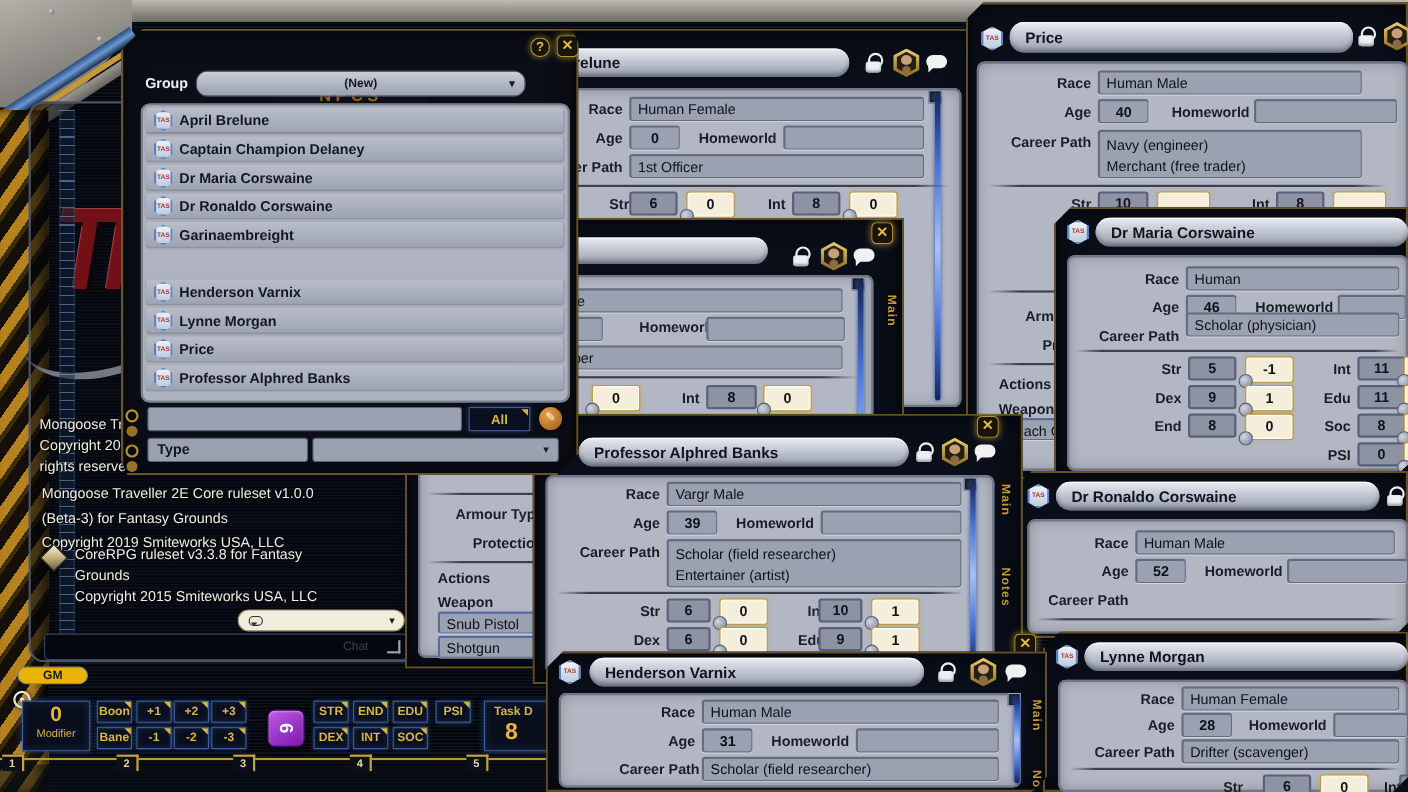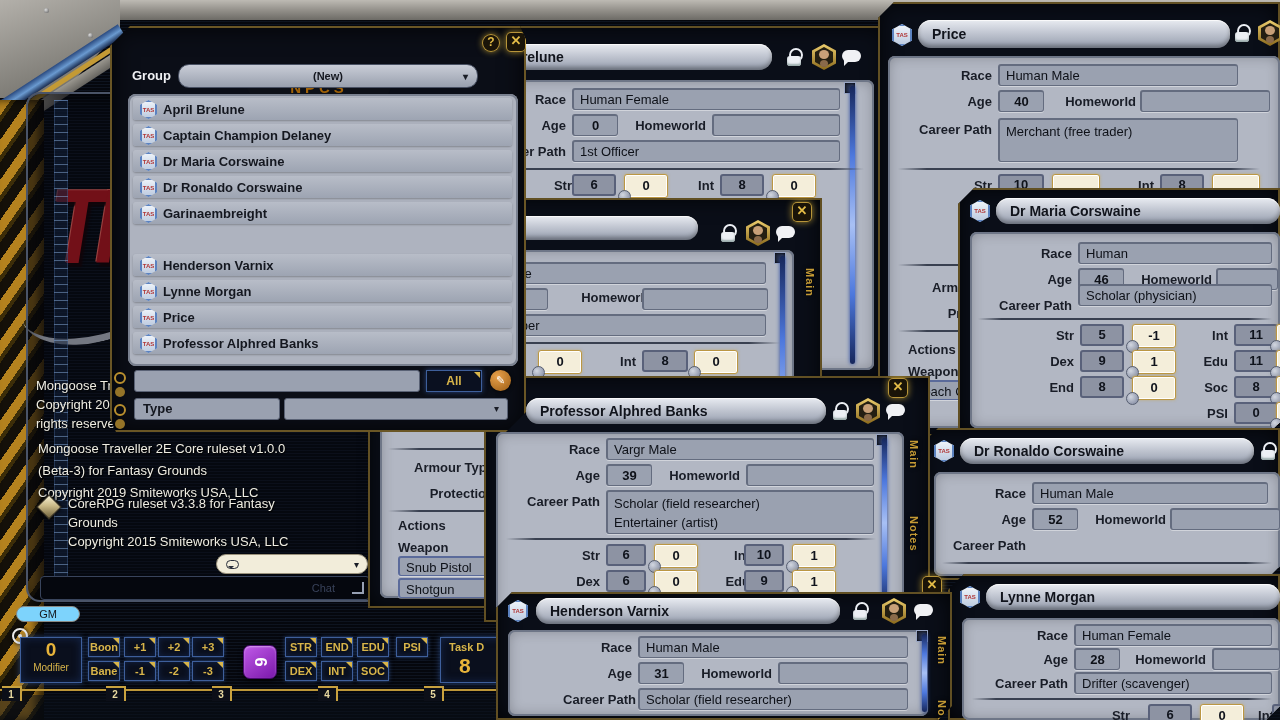--- a/index.html
+++ b/index.html
@@ -68,21 +68,21 @@
   .ruler{position:absolute;left:26px;top:6px;width:14px;height:496px;background:rgba(18,32,58,.55);box-shadow:inset 0 0 0 1px rgba(90,130,190,.3);background-image:repeating-linear-gradient(180deg,rgba(150,190,240,.45) 0 1px,transparent 1px 8px);}
   .cmsg{position:absolute;font-size:13px;color:#efede2;white-space:nowrap;text-shadow:1px 1px 1px #000;}
   .diamond{position:absolute;width:18px;height:18px;transform:rotate(45deg);background:linear-gradient(135deg,#f7f0d2 0%,#c9b987 45%,#6e5f3a 100%);border:1px solid #3a3426;box-shadow:0 0 4px #000;}
   .chatsel{position:absolute;left:188px;top:460px;width:152px;height:20px;background:#f2edda;border-radius:10px;border:1px solid #9a917a;display:flex;align-items:center;}
   .bub{position:relative;width:13px;height:9px;border:1.5px solid #2a2f3a;border-radius:5px;margin-left:9px;}
   .bub::after{content:"";position:absolute;left:1px;bottom:-4px;border:3px solid transparent;border-top-color:#2a2f3a;}
   .chatsel .caret{position:absolute;right:8px;font-size:10px;color:#1a1d26;}
   .chatinput{position:absolute;left:12px;top:482px;width:330px;height:24px;background:#05070e;border:1px solid #39445c;border-radius:4px;}
   .chatinput .ghost{position:absolute;right:34px;top:5px;font-size:11px;color:#39425a;}
   .rgrip{position:absolute;right:5px;top:5px;width:12px;height:12px;border-right:2px solid #97a0b4;border-bottom:2px solid #97a0b4;}
-  .gmpill{position:absolute;left:16px;top:606px;width:64px;height:16px;z-index:6;background:#7dd3fc;border:1px solid #8a8a84;border-radius:9px;font-weight:normal;font-size:11px;color:#15181f;text-align:center;line-height:14px;}
+  .gmpill{position:absolute;left:16px;top:606px;width:64px;height:16px;z-index:6;background:#eab308;border:1px solid #8a8a84;border-radius:9px;font-weight:bold;font-size:11px;color:#15181f;text-align:center;line-height:14px;}
 
   
   .xhair{position:absolute;left:12px;top:628px;width:16px;height:16px;border:2px solid #eaeaea;border-radius:50%;z-index:4;box-shadow:0 0 4px #000;}
   .xhair::after{content:"";position:absolute;left:4px;top:4px;width:4px;height:4px;border-radius:50%;background:#eaeaea;}
   .tpanel{position:absolute;background:#0a0f1d;border:1px solid #3e5f9b;box-shadow:0 0 6px rgba(60,110,200,.55),inset 0 0 8px rgba(40,80,160,.35);z-index:4;}
   .tbtn{position:absolute;width:32px;height:20px;background:#0a0f1d;border:1px solid #3e5f9b;box-shadow:0 0 4px rgba(60,110,200,.5),inset 0 0 6px rgba(40,80,160,.3);color:#d8b54a;font-weight:bold;font-size:11px;text-align:center;line-height:18px;z-index:4;}
   .tbtn::after{content:"";position:absolute;top:0;right:0;border-style:solid;border-width:0 6px 6px 0;border-color:transparent #d8b54a transparent transparent;}
   .die{position:absolute;left:243px;top:645px;width:34px;height:34px;background:linear-gradient(145deg,#c05ae8,#7a18aa);border:1px solid #4a0a70;border-radius:7px;box-shadow:0 2px 5px rgba(0,0,0,.7),inset 0 1px 2px rgba(255,255,255,.45);color:#fff;font-weight:bold;font-size:17px;display:flex;align-items:center;justify-content:center;z-index:4;}
   .die span{transform:rotate(90deg);}
   .hotline{position:absolute;left:0;top:689px;width:498px;height:2px;background:#bd9739;z-index:3;}
@@ -249,20 +249,21 @@
     <div class="iport" style="left:380px;top:18px"></div>
     <div class="content" style="left:10px;top:54px;width:392px;height:372px">
       <div class="flabel" style="left:30px;top:12px;width:74px">Race</div>
       <div class="ffield" style="left:110px;top:8px;width:240px">Human Male</div>
       <div class="flabel" style="left:30px;top:38px;width:74px">Age</div>
       <div class="ffield" style="left:110px;top:34px;width:46px;text-align:center;padding-left:0;font-weight:bold">40</div>
       <div class="flabel" style="left:166px;top:38px;width:82px">Homeworld</div>
       <div class="ffield" style="left:252px;top:34px;width:130px"></div>
       <div class="flabel" style="left:0px;top:66px;width:104px">Career Path</div>
       <div class="ffield fmulti" style="left:110px;top:62px;width:240px">
+        <div>Navy (engineer)</div>
         <div>Merchant (free trader)</div>
       </div>
       <div class="divider" style="left:10px;top:112px;width:362px"></div>
       <div class="flabel" style="left:58px;top:122px;width:46px">Str</div>
       <div class="statv" style="left:110px;top:118px;width:46px">10</div>
       <div class="statm" style="left:164px;top:118px;width:48px"></div>
       <div class="flabel" style="left:230px;top:122px;width:36px">Int</div>
       <div class="statv" style="left:272px;top:118px">8</div>
       <div class="statm" style="left:324px;top:118px;width:48px"></div>
       <div class="divider" style="left:10px;top:208px;width:362px"></div>

